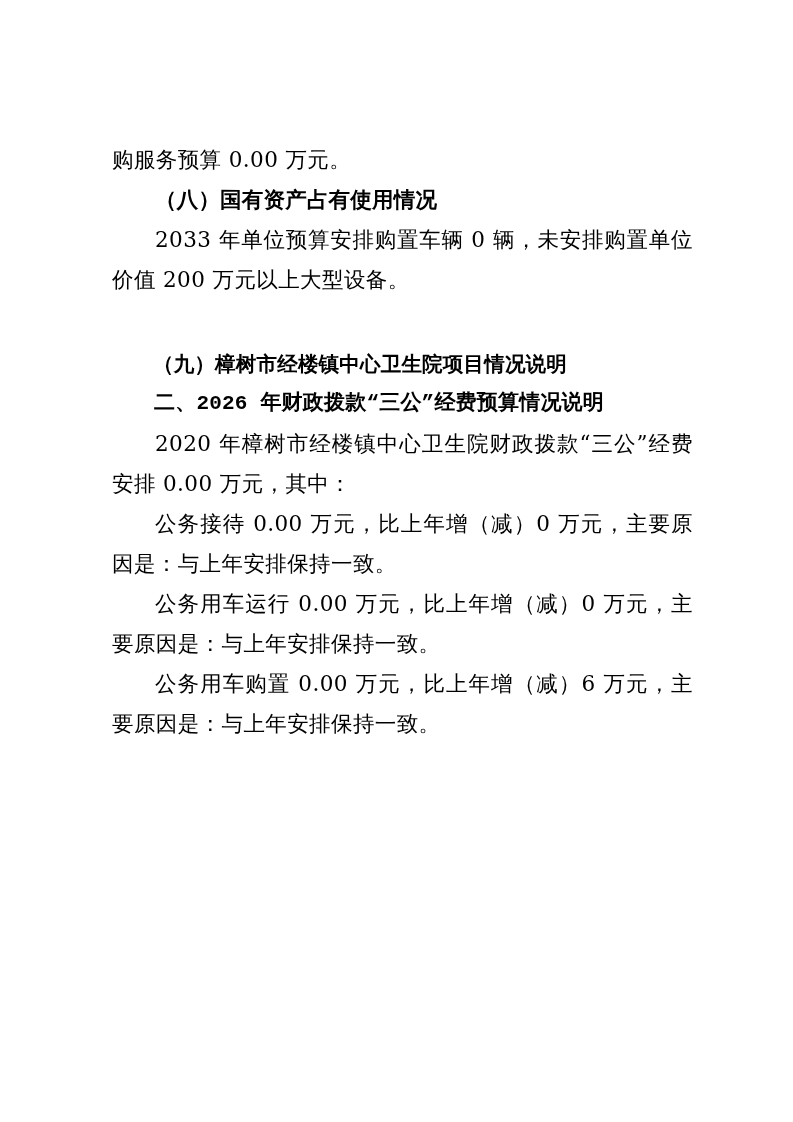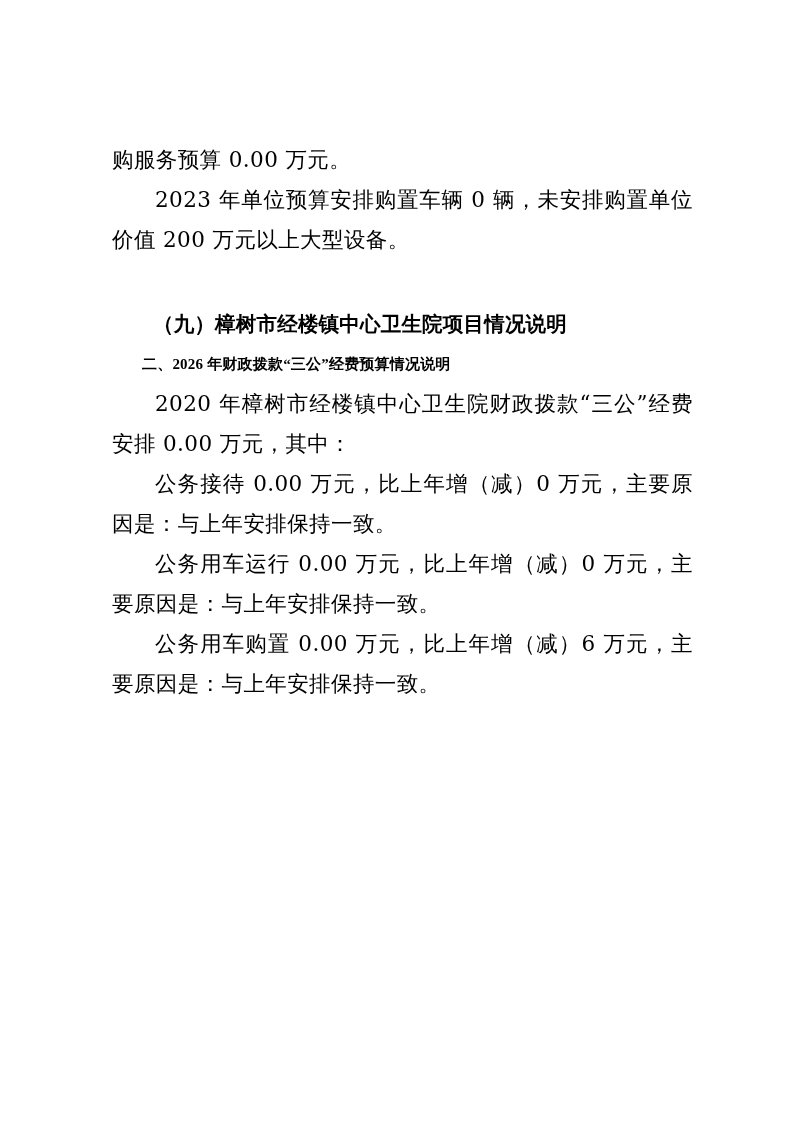--- a/index.html
+++ b/index.html
@@ -44,36 +44,37 @@
     font-family: "DejaVu Sans", "Liberation Sans", sans-serif;
     letter-spacing: 0.2px;
   }
   .heading-sm {
     font-size: 20.5px;
     margin-top: 44px;
   }
   .section-heading {
     text-indent: 2em;
     font-weight: bold;
-    font-family: Liberation Serif, serif;
-    font-size: 15px;
+    font-family: Liberation Mono, monospace;
+    font-size: 21px;
     letter-spacing: 0.2px;
   }
 </style>
 </head>
 <body>
 
 <div class="page">
   <div class="doc-body">
 
     <p class="noindent">购服务预算 0.00 万元。</p>
 
+    <p class="heading">（八）国有资产占有使用情况</p>
 
 
-    <p class="para">2023 年单位预算安排购置车辆 0 辆，未安排购置单位价值 200 万元以上大型设备。</p>
+    <p class="para">2033 年单位预算安排购置车辆 0 辆，未安排购置单位价值 200 万元以上大型设备。</p>
 
     <p class="heading heading-sm">（九）樟树市经楼镇中心卫生院项目情况说明</p>
 
 
     <p class="section-heading">二、2026 年财政拨款“三公”经费预算情况说明</p>
 
     <p class="para">2020 年樟树市经楼镇中心卫生院财政拨款“三公”经费安排 0.00 万元，其中：</p>
 
 
     <p class="para">公务接待 0.00 万元，比上年增（减）0 万元，主要原因是：与上年安排保持一致。</p>

